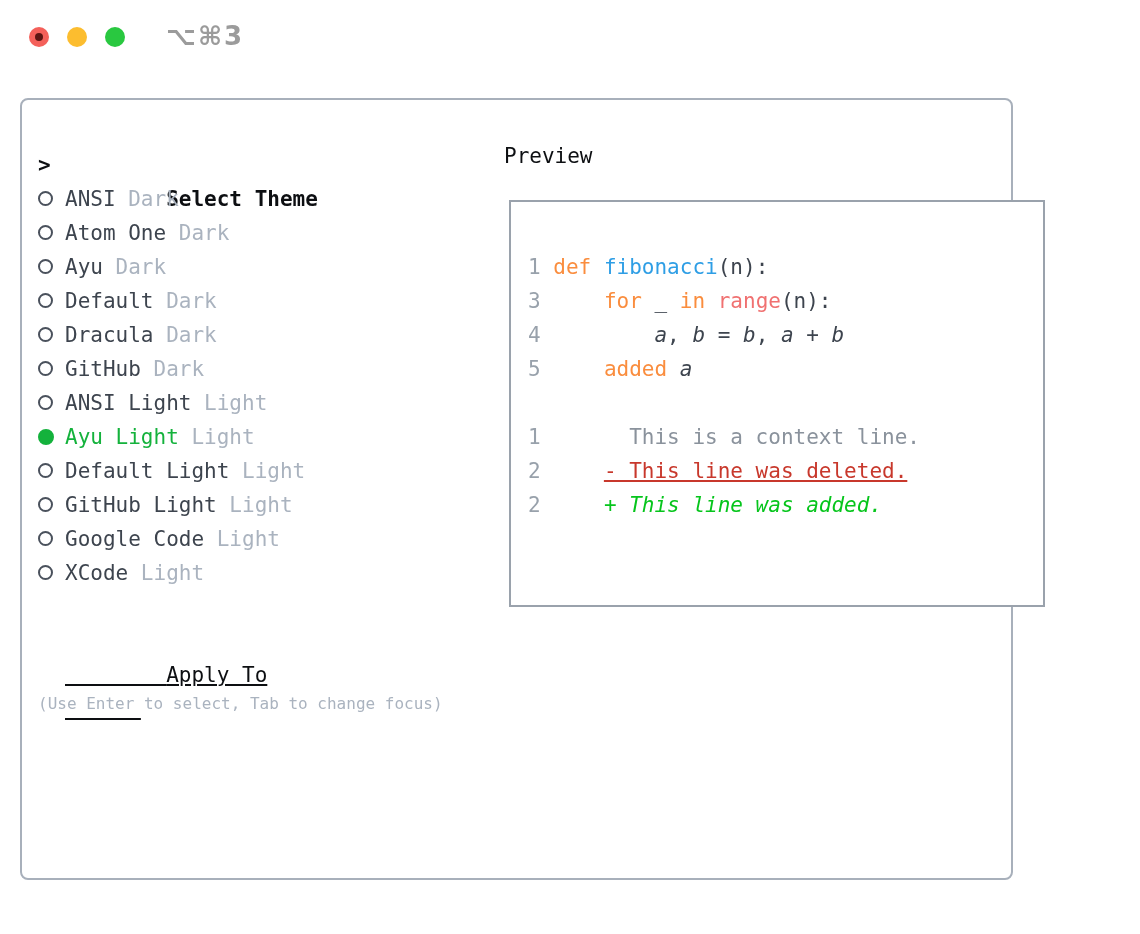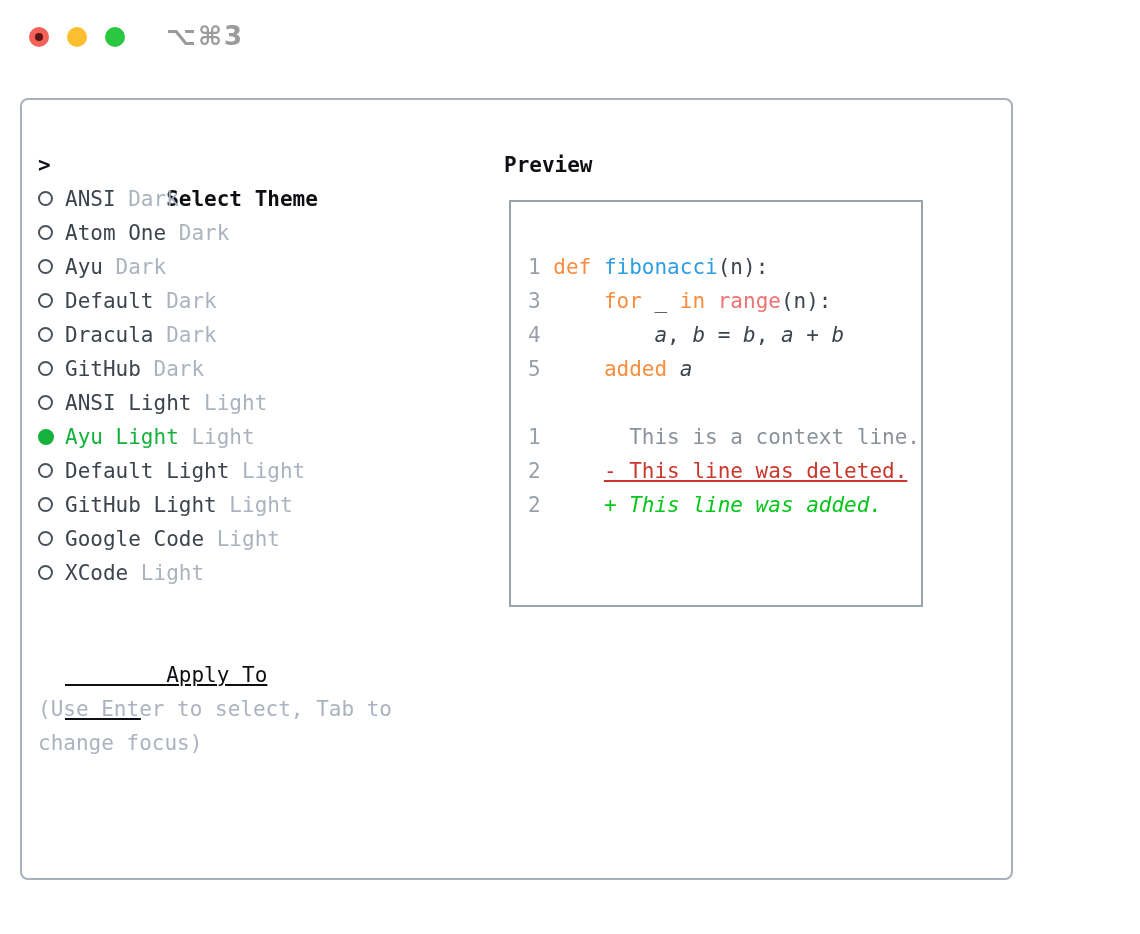--- a/index.html
+++ b/index.html
@@ -44,30 +44,30 @@
   .bullet{
     position:absolute;left:0;top:9px;width:15px;height:15px;
     border:2px solid #4a515c;border-radius:50%;box-sizing:border-box;background:transparent;
   }
   .bullet.sel{background:var(--green);border-color:var(--green);width:16px;height:16px;top:9px;}
   .name.sel{color:var(--green);}
   .variant{color:var(--muted);margin-left:1ch;margin-top:32px;}
   .spacer{height:34px;}
   .section-title{color:#0d0f12;text-decoration:underline;}
   .help{
-    margin-top:0;width:420px;font-size:21px;line-height:34px;color:var(--muted);
+    margin-top:0;width:420px;font-size:16px;line-height:23px;color:var(--muted);
     white-space:normal;
   }
   
   .preview-title{
-    position:absolute;left:482px;top:48px;height:34px;line-height:34px;
-    font-size:21px;font-weight:bold;color:#0d0f12;
+    position:absolute;left:482px;top:39px;height:34px;line-height:34px;
+    font-size:21px;font-weight:normal;color:#0d0f12;
   }
   .preview-box{
-    position:absolute;left:487px;top:100px;width:414px;height:407px;
+    position:absolute;left:487px;top:100px;width:536px;height:407px;
     border:2px solid var(--preview-border);box-sizing:border-box;
     padding:48px 0 0 17px;background:#ffffff;overflow:hidden;
   }
   .pline{height:34px;line-height:34px;font-size:21px;white-space:pre;}
   .tk-lnum{color:var(--lnum);}
   .tk-plain{color:var(--text);}
   .tk-kw{color:var(--kw);}
   .tk-fn{color:var(--fn);}
   .tk-coral{color:var(--coral);}
   .tk-num{color:var(--num);}

